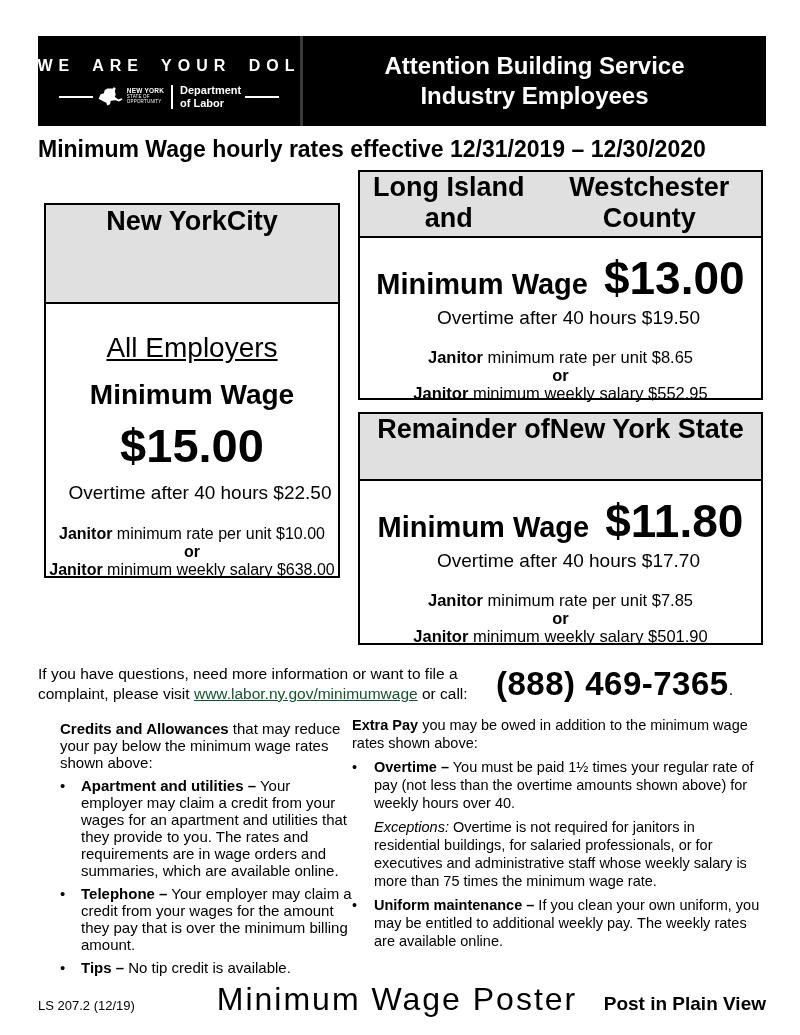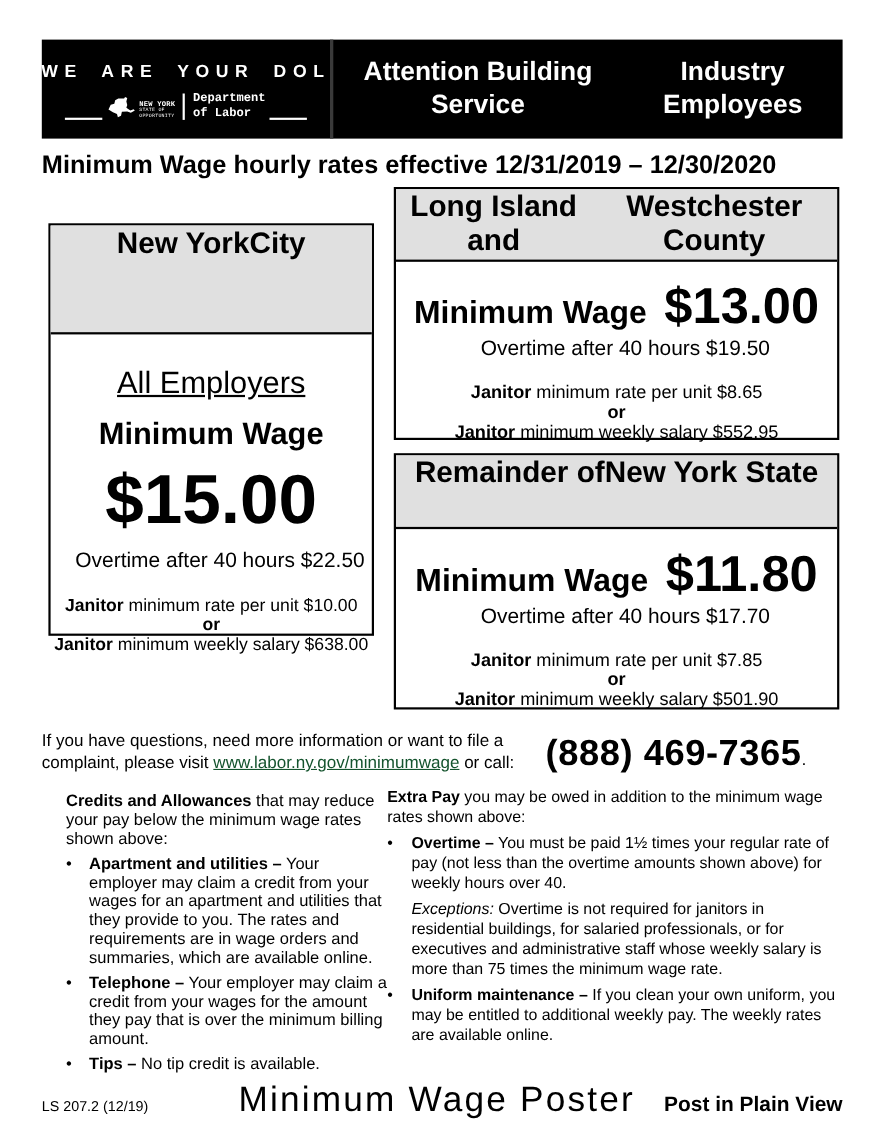--- a/index.html
+++ b/index.html
@@ -11,51 +11,51 @@
   }
   .page { position:absolute; inset:0; background:#fff; }
 
   
   .banner { position:absolute; left:38px; top:36px; width:728px; height:90px;
             display:flex; background:#000; }
   .banner-left { width:262px; color:#fff; display:flex; flex-direction:column;
                  align-items:center; justify-content:center; padding-top:4px; }
   .tagline { font-weight:bold; font-size:16px; letter-spacing:6px; word-spacing:7px;
              white-space:nowrap; }
-  .logo-row { margin-top:9px; display:flex; align-items:flex-end; gap:4px;font-family:Liberation Mono, monospace; }
+  .logo-row { margin-top:9px; display:flex; align-items:center; gap:4px; }
   .hline { width:34px; height:2px; background:#fff; }
   .ny-shape { width:26px; height:22px; }
   .nys-text { text-align:left; line-height:1.05; }
   .nys-name { font-weight:bold; font-size:6.5px; letter-spacing:.2px; }
   .nys-sub  { font-size:4.5px; letter-spacing:.2px; }
   .vline { width:2px; height:24px; background:#fff; margin:0 3px; }
   .dept { font-weight:bold; font-size:11px; line-height:1.1; text-align:left; }
   .banner-divider { width:3px; background:#3a3a3a; }
-  .banner-right { flex:1; color:#fff; display:flex; flex-direction:row;
+  .banner-right { flex:1; color:#fff; display:flex; flex-direction:column;
                   align-items:center; justify-content:center;
                   font-weight:bold; font-size:24px; line-height:30px; text-align:center; }
 
   
   .main-title { position:absolute; left:38px; top:136px; font-weight:bold; font-size:23px; }
 
   
   .region { position:absolute; border:2px solid #000; background:#fff; text-align:center; }
   .region-header { background:#e0e0e0; border-bottom:2px solid #000;
                    font-weight:bold; font-size:27px; line-height:32px;
                    display:flex; flex-direction:row; justify-content:center; }
   .box-nyc { left:44px; top:203px; width:296px; height:375px; }
   .box-nyc .region-header { height:99px; }
   .box-li  { left:358px; top:170px; width:405px; height:230px; }
   .box-li .region-header { height:66px; line-height:31px; }
   .box-rem { left:358px; top:412px; width:405px; height:233px; }
   .box-rem .region-header { height:67px; line-height:31px;text-align:center; }
 
   .employers { margin-top:28px; font-size:28px;text-decoration:underline; }
   .mw-label-stack { margin-top:15px; font-weight:bold; font-size:28px; }
-  .amount-stack { margin-top:7px; font-weight:bold; font-size:63px; }
+  .amount-stack { margin-top:7px; font-weight:bold; font-size:47px; }
   .wage-row { margin-top:13px; display:flex; align-items:baseline; justify-content:center; gap:16px; }
   .wage-row .mw-label { font-weight:bold; font-size:29px; }
   .wage-row .amount { font-weight:bold; font-size:46px; }
   .overtime { margin-top:9px; font-size:19px;padding-left:16px; }
   .box-li .overtime, .box-rem .overtime { margin-top:2px; }
   .janitor-group { margin-top:21px; font-size:16px; line-height:18px; }
   .box-li .janitor-group, .box-rem .janitor-group { margin-top:19px; font-size:16.5px; }
   .or { font-weight:bold; }
   b.jan { font-weight:bold; }
 

